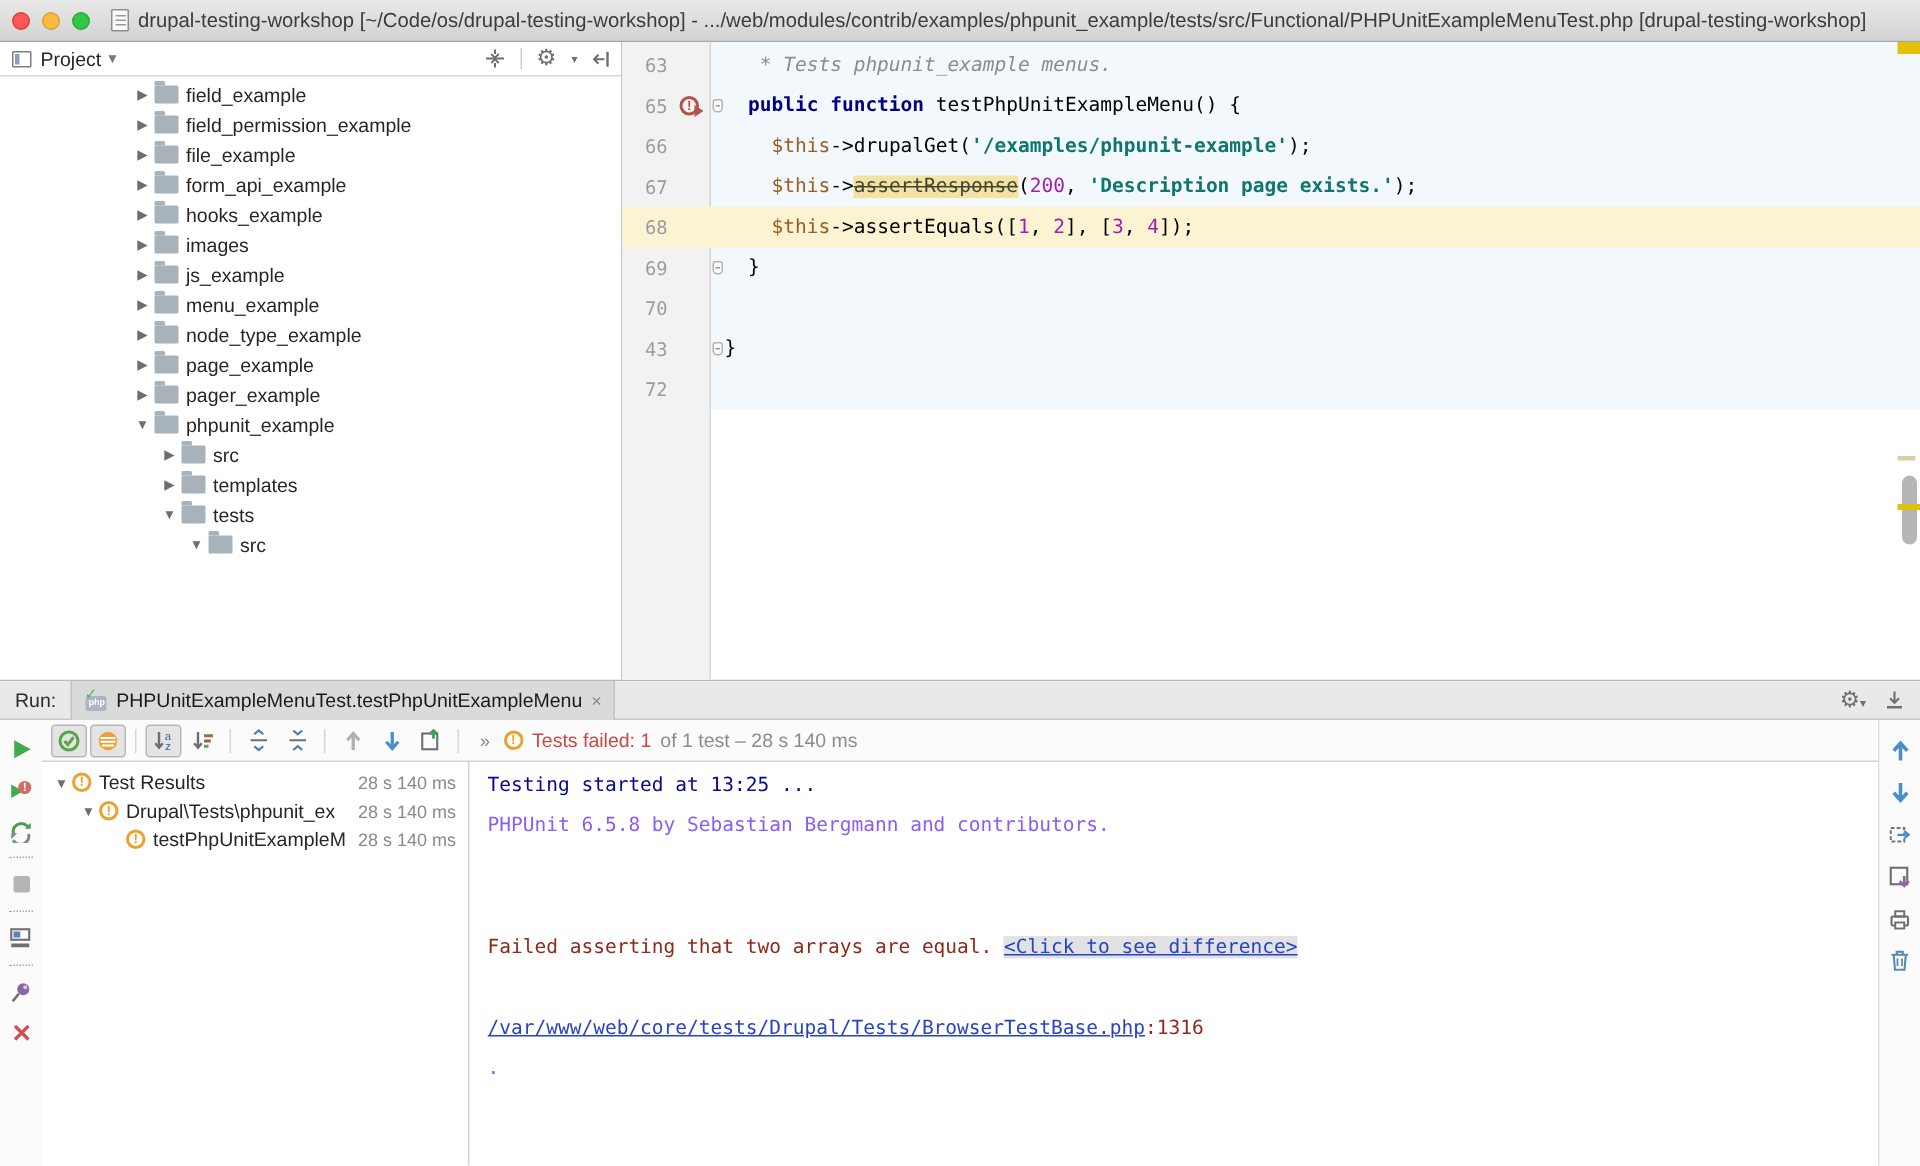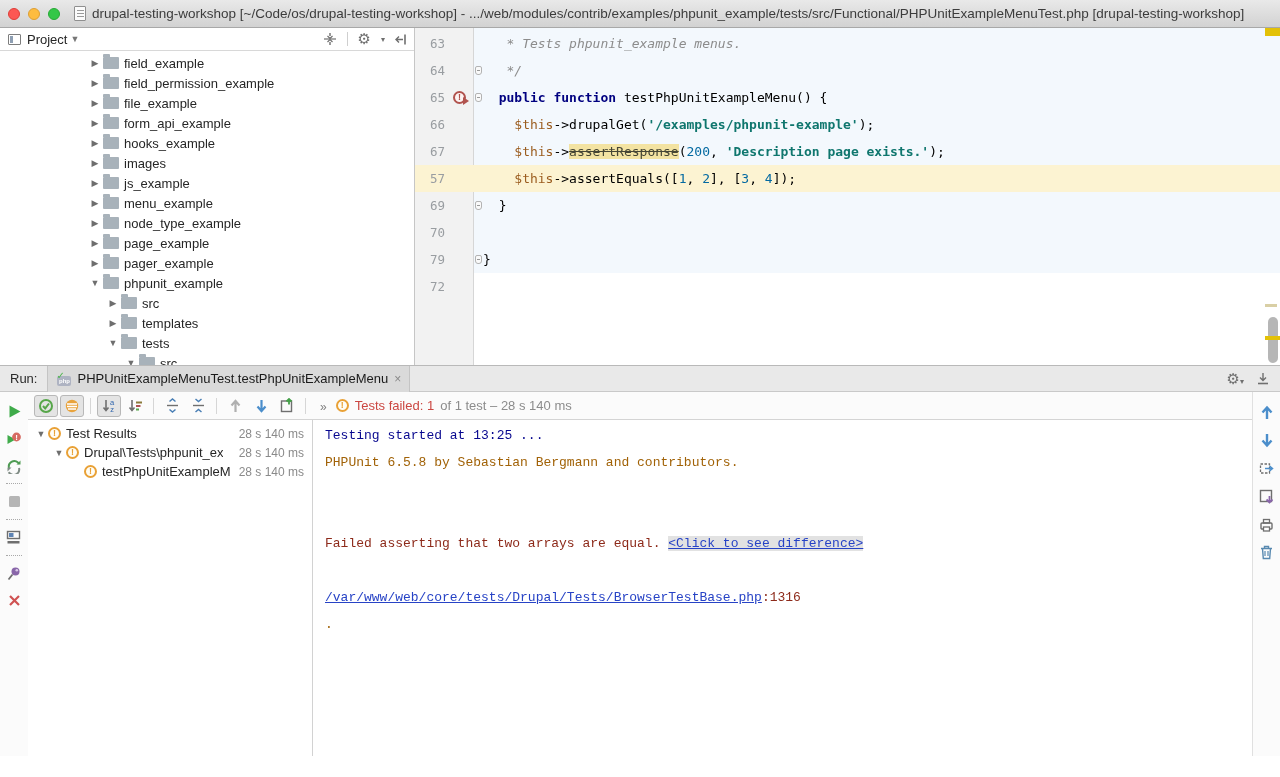--- a/index.html
+++ b/index.html
@@ -11,21 +11,21 @@
   .traffic { display:flex; gap:8px; margin-right:14px; }
   .tl { width:12px; height:12px; border-radius:50%; }
   .tl.red { background:#fc5753; border:1px solid #df3e38; }
   .tl.yellow { background:#fdbc40; border:1px solid #de9f34; }
   .tl.green { background:#33c748; border:1px solid #27aa35; }
   .doc-icon { width:12px; height:15px; background:#fbfbfb; border:1px solid #8f8f8f; border-radius:1px; position:relative; margin-right:6px; flex:0 0 auto; }
   .doc-icon::before { content:""; position:absolute; left:2px; top:3px; width:7px; height:1px; background:#9a9a9a; box-shadow:0 3px 0 #9a9a9a, 0 6px 0 #9a9a9a; }
   .title-text { flex:1; text-align:left; font-size:13.5px; color:#3c3c3c; white-space:nowrap; overflow:hidden; text-overflow:ellipsis; font-weight:500; }
 
   
-  .main { display:flex; height:337px; }
+  .main { display:flex; height:425px; }
   .project-panel { width:415px; border-right:1px solid #c6c6c6; display:flex; flex-direction:column; background:#fff; }
   .pp-header { height:23px; display:flex; align-items:center; padding:0 6px 0 8px; border-bottom:1px solid #d8d8d8; }
   .pp-title { font-size:13px; color:#262626; margin:0 3px 0 6px; }
   .pp-caret { font-size:9px; color:#777; margin-right:auto; }
   .pp-icons { display:flex; align-items:center; gap:10px; color:#6f6f6f; }
   .pp-win-icon { width:13px; height:11px; border:1px solid #7d7d7d; border-radius:1px; position:relative; }
   .pp-win-icon::before { content:""; position:absolute; left:1px; top:1px; bottom:1px; width:3px; background:#8e9fb3; }
   .pp-sep { width:1px; height:14px; background:#cfcfcf; }
   .ptree { flex:1; overflow:hidden; padding-top:2px; }
   .ptree-row { height:20px; display:flex; align-items:center; font-size:13px; color:#262626; white-space:nowrap; }
@@ -45,21 +45,21 @@
   .ed-num { width:30px; text-align:right; font-size:12.5px; color:#999da1; font-family:"DejaVu Sans Mono",monospace; }
   .ed-gicon { width:29px; display:flex; justify-content:center; }
   .ed-fold { width:9px; flex:0 0 auto; display:flex; justify-content:center; }
   .fold-marker { width:7px; height:9px; border:1px solid #b3b3b3; border-radius:2px 2px 3px 3px; background:#fafafa; position:relative; }
   .fold-marker::before { content:""; position:absolute; left:1px; right:1px; top:3px; height:1px; background:#9a9a9a; }
   .ed-code { white-space:pre; font-family:"DejaVu Sans Mono","Liberation Mono",monospace; font-size:13px; }
   .tok-plain { color:#000; }
   .tok-comment { color:#8c8c8c; font-style:italic; }
   .tok-keyword { color:#000080; font-weight:bold; }
   .tok-string { color:#0f766e; font-weight:bold; }
-  .tok-number { color:#0369a1; }
+  .tok-number { color:#a21caf; }
   .tok-variable { color:#9b5d20; }
   .tok-deprecated { color:#454534; text-decoration:line-through; background:#f3e3a2; }
   .gut-rerun { width:13px; height:13px; border-radius:50%; border:2px solid #b1534e; color:#b1534e; font-size:9px; font-weight:bold; line-height:9px; text-align:center; position:relative; background:#fdf3f2; }
   .gut-rerun::after { content:""; position:absolute; right:-5px; bottom:-3px; border-left:6px solid #b1534e; border-top:4px solid transparent; border-bottom:4px solid transparent; }
   
   .stripe-top { position:absolute; top:0; right:0; width:15px; height:8px; background:#e3c107; }
   .stripe-tick1 { position:absolute; top:276px; right:3px; width:12px; height:3px; background:#d9cfa5; }
   .scroll-thumb { position:absolute; top:289px; right:2px; width:10px; height:46px; background:#9e9e9e; opacity:.75; border-radius:5px; }
   .stripe-tick2 { position:absolute; top:308px; right:0; width:15px; height:4px; background:#e3c107; }
 
@@ -92,23 +92,23 @@
   .status-rest { color:#8c8c8c; }
 
   .run-content { flex:1; display:flex; min-height:0; }
   .test-tree { width:284px; flex:0 0 auto; padding-top:4px; overflow:hidden; }
   .tt-row { height:19px; display:flex; align-items:center; font-size:13px; color:#262626; white-space:nowrap; }
   .tt-time { margin-left:auto; padding-right:8px; color:#8a8a8a; font-size:12px; flex:0 0 auto; }
   .tt-label { overflow:hidden; }
   .warn-circ { width:13px; height:13px; border-radius:50%; border:2px solid #e9a136; color:#e9a136; font-size:9px; font-weight:bold; line-height:9px; text-align:center; margin-right:5px; flex:0 0 auto; background:#fffdf5; }
   .v-div { width:1px; background:#d2d2d2; }
   .console { flex:1; min-width:0; overflow:hidden; padding:8px 0 0 12px; font-family:"DejaVu Sans Mono","Liberation Mono",monospace; font-size:13px; }
-  .cs-line { height:27px; white-space:pre; overflow:hidden;font-family:Liberation Mono, monospace; }
+  .cs-line { height:27px; white-space:pre; overflow:hidden; }
   .cs-info { color:#08088f; }
-  .cs-plain { color:#a16207; }
+  .cs-plain { color:#8b5cf6; }
   .cs-error { color:#8d2a1a; }
   .cs-link { color:#2743c6; text-decoration:underline; }
   .cs-linkhl { color:#2743c6; text-decoration:underline; background:#e2e2e2; }
   .right-strip { width:28px; flex:0 0 auto; border-left:1px solid #e0e0e0; display:flex; flex-direction:column; align-items:center; padding-top:10px; gap:7px; background:#fbfbfb; }
   .right-strip .sicon { height:21px; display:flex; align-items:center; justify-content:center; }
   svg { display:block; }
 </style>
 </head>
 <body>
 
@@ -238,30 +238,20 @@
         <div class="ed-row">
           <div class="ed-gutter">
             <span class="ed-num">63</span>
             <div class="ed-gicon"></div>
           </div>
           <div class="ed-fold"></div>
           <div class="ed-code"><span class="tok-comment">   * Tests phpunit_example menus.</span></div>
         </div>
         <div class="ed-row">
           <div class="ed-gutter">
-            <span class="ed-num">64</span>
-            <div class="ed-gicon"></div>
-          </div>
-          <div class="ed-fold">
-            <span class="fold-marker"></span>
-          </div>
-          <div class="ed-code"><span class="tok-comment">   */</span></div>
-        </div>
-        <div class="ed-row">
-          <div class="ed-gutter">
             <span class="ed-num">65</span>
             <div class="ed-gicon">
               <span class="gut-rerun">!</span>
             </div>
           </div>
           <div class="ed-fold">
             <span class="fold-marker"></span>
           </div>
           <div class="ed-code"><span class="tok-plain">  </span><span class="tok-keyword">public function</span><span class="tok-plain"> testPhpUnitExampleMenu() {</span></div>
         </div>
@@ -276,21 +266,21 @@
         <div class="ed-row">
           <div class="ed-gutter">
             <span class="ed-num">67</span>
             <div class="ed-gicon"></div>
           </div>
           <div class="ed-fold"></div>
           <div class="ed-code"><span class="tok-plain">    </span><span class="tok-variable">$this</span><span class="tok-plain">-&gt;</span><span class="tok-deprecated">assertResponse</span><span class="tok-plain">(</span><span class="tok-number">200</span><span class="tok-plain">, </span><span class="tok-string">'Description page exists.'</span><span class="tok-plain">);</span></div>
         </div>
         <div class="ed-row caret-row">
           <div class="ed-gutter">
-            <span class="ed-num">57</span>
+            <span class="ed-num">68</span>
             <div class="ed-gicon"></div>
           </div>
           <div class="ed-fold"></div>
           <div class="ed-code"><span class="tok-plain">    </span><span class="tok-variable">$this</span><span class="tok-plain">-&gt;assertEquals([</span><span class="tok-number">1</span><span class="tok-plain">, </span><span class="tok-number">2</span><span class="tok-plain">], [</span><span class="tok-number">3</span><span class="tok-plain">, </span><span class="tok-number">4</span><span class="tok-plain">]);</span></div>
         </div>
         <div class="ed-row">
           <div class="ed-gutter">
             <span class="ed-num">69</span>
             <div class="ed-gicon"></div>
           </div>
@@ -302,21 +292,21 @@
         <div class="ed-row">
           <div class="ed-gutter">
             <span class="ed-num">70</span>
             <div class="ed-gicon"></div>
           </div>
           <div class="ed-fold"></div>
           <div class="ed-code"></div>
         </div>
         <div class="ed-row">
           <div class="ed-gutter">
-            <span class="ed-num">79</span>
+            <span class="ed-num">43</span>
             <div class="ed-gicon"></div>
           </div>
           <div class="ed-fold">
             <span class="fold-marker"></span>
           </div>
           <div class="ed-code"><span class="tok-plain">}</span></div>
         </div>
         <div class="ed-row">
           <div class="ed-gutter">
             <span class="ed-num">72</span>

